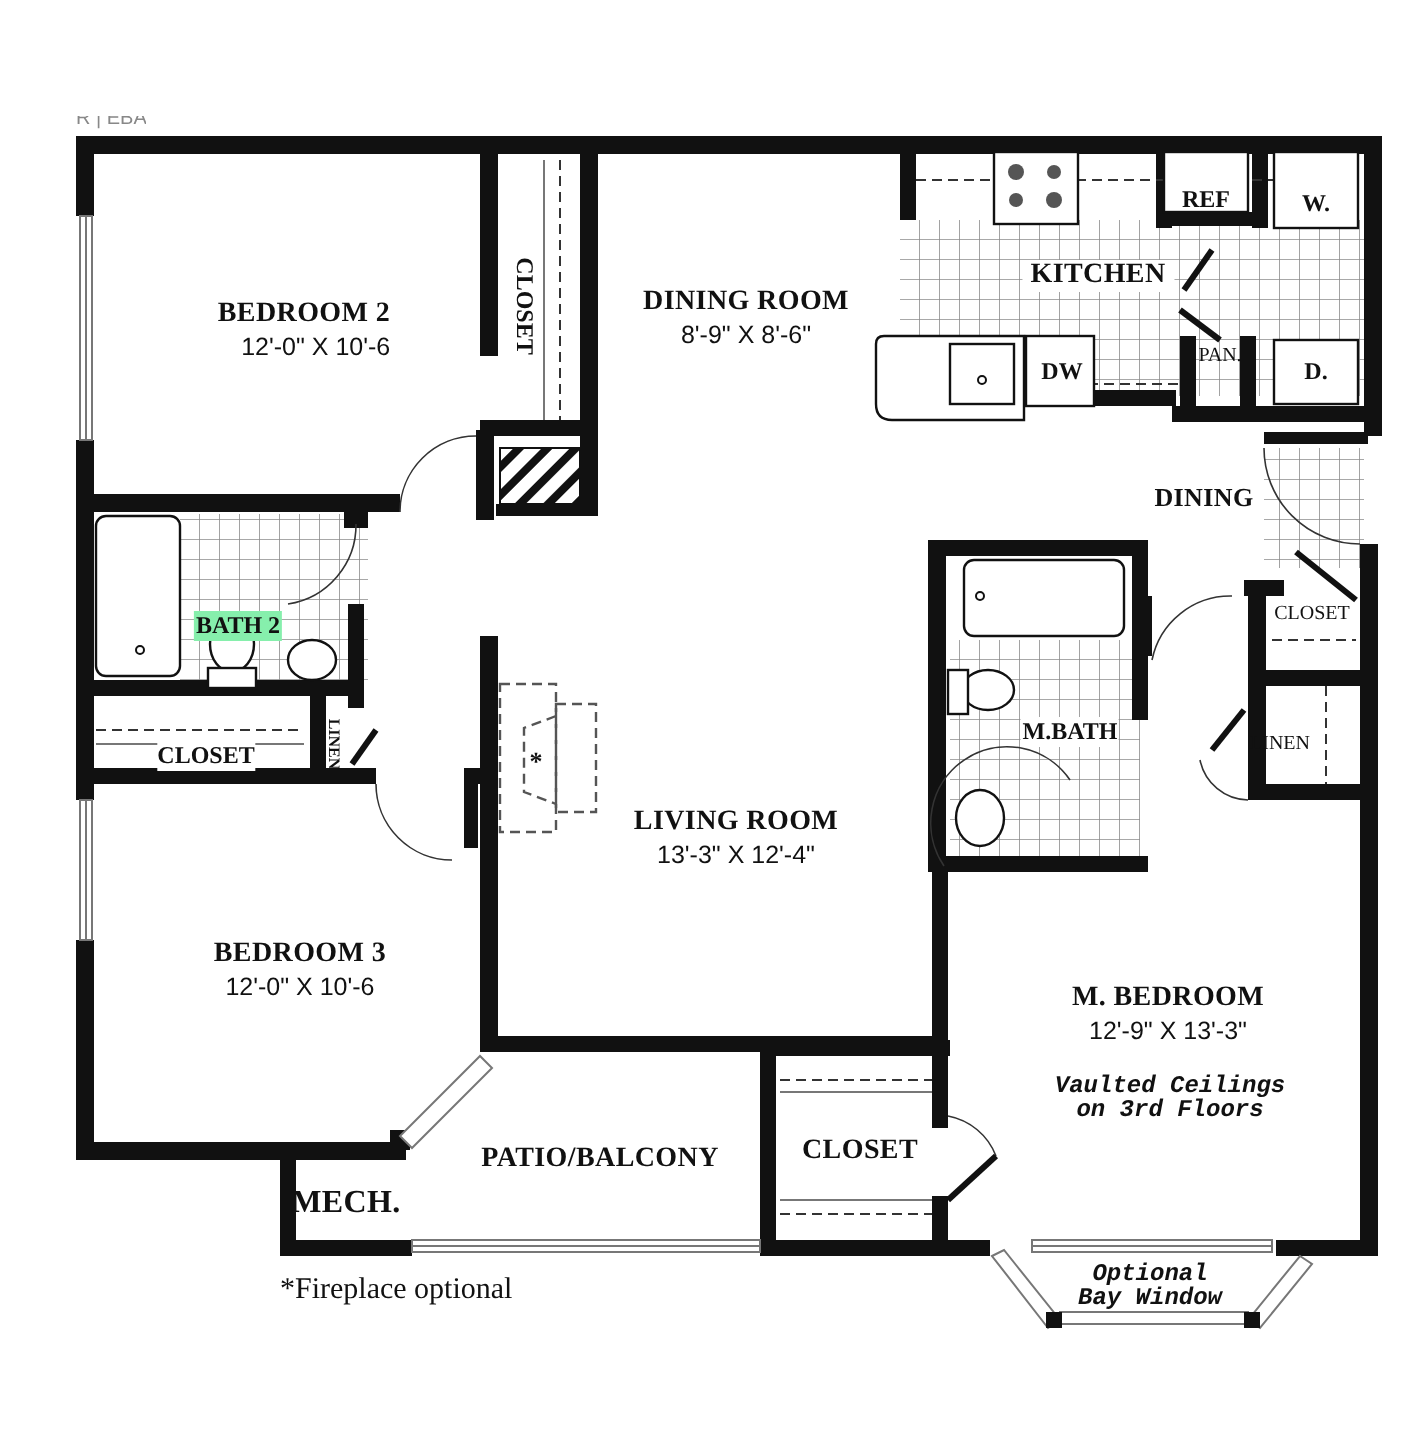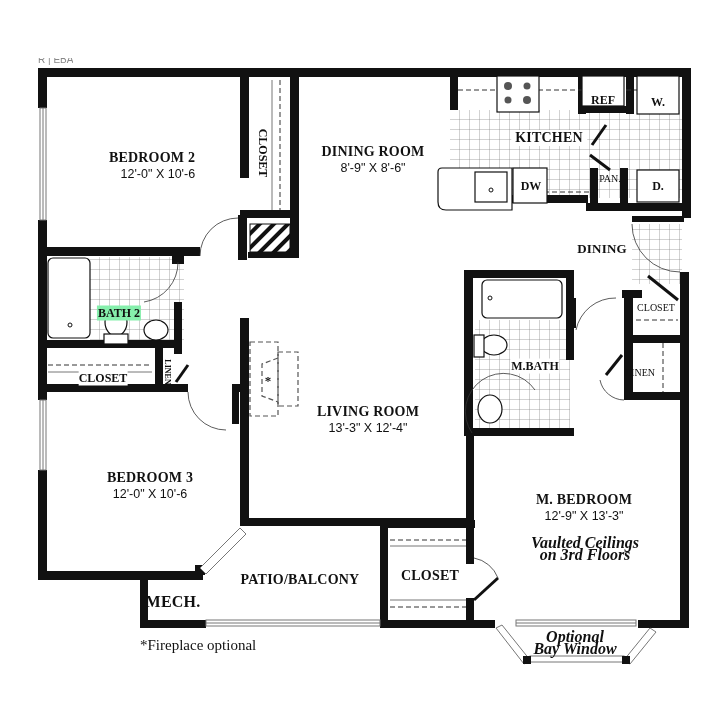--- a/index.html
+++ b/index.html
@@ -3,21 +3,21 @@
 <meta charset="utf-8">
 <style>
   html, body { margin:0; padding:0; background:#ffffff; }
   body { width:712px; height:719px; position:relative; overflow:hidden; font-family:"Liberation Serif", serif; }
   #plan { position:absolute; left:0; top:0; }
   .lbl { position:absolute; text-align:center; color:#111; white-space:nowrap; transform:translate(-50%,-50%); }
   .room-name { font-family:"Liberation Serif", serif; font-weight:bold; font-size:14px; letter-spacing:0.2px; }
   .room-dim { font-family:"Liberation Sans", sans-serif; font-size:12.5px; display:block; margin-top:1px; }
   .small { font-family:"Liberation Serif", serif; font-weight:bold; font-size:12px; }
   .tiny { font-family:"Liberation Serif", serif; font-weight:normal; font-size:10px; }
-  .note { font-family:Liberation Serif, serif; font-style:italic; font-weight:bold; font-size:16px; line-height:12px; }
+  .note { font-family:Liberation Mono, monospace; font-style:italic; font-weight:bold; font-size:12px; line-height:12px; }
   .vert { transform:translate(-50%,-50%) rotate(90deg); }
   .footnote { position:absolute; left:140px; top:637px; font-family:"Liberation Serif", serif; font-weight:normal; font-size:15px; color:#111; }
   .cut { position:absolute; left:38px; top:58px; font-family:Liberation Sans, sans-serif; font-size:10px; color:#888; height:8px; overflow:hidden; line-height:4px; }
 </style>
 </head>
 <body>
 
 <div class="cut">R | EBA</div>
 
 <svg id="plan" width="712" height="719" viewBox="0 0 712 719" xmlns="http://www.w3.org/2000/svg">

